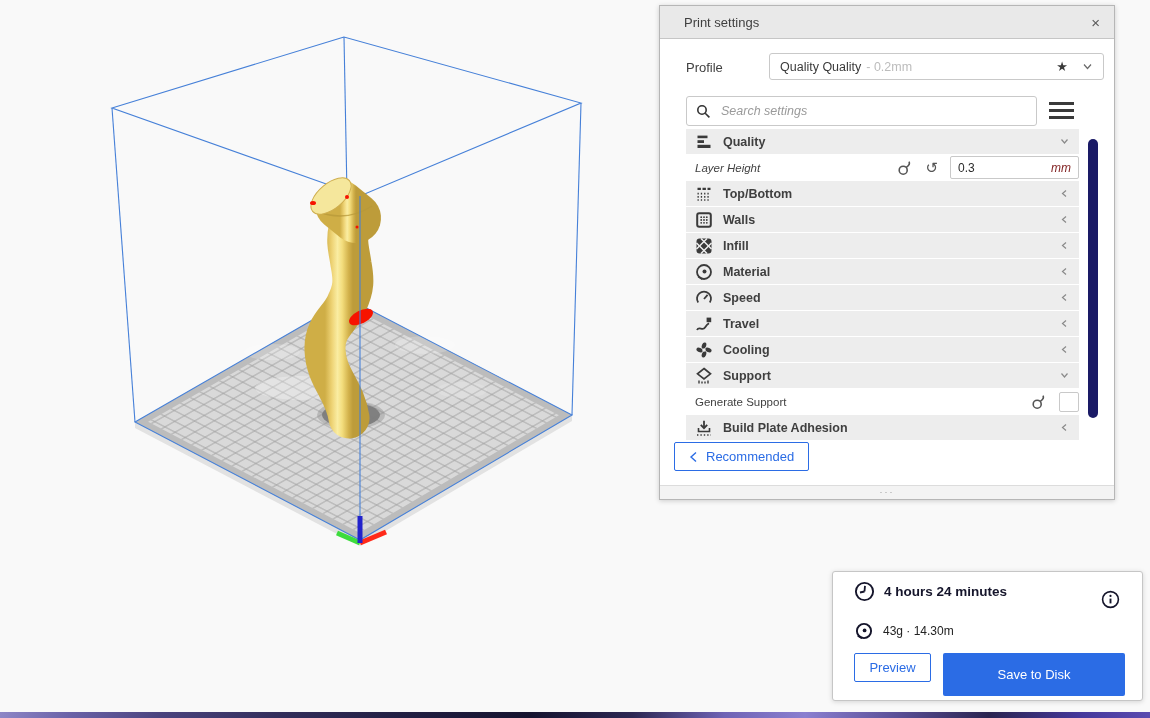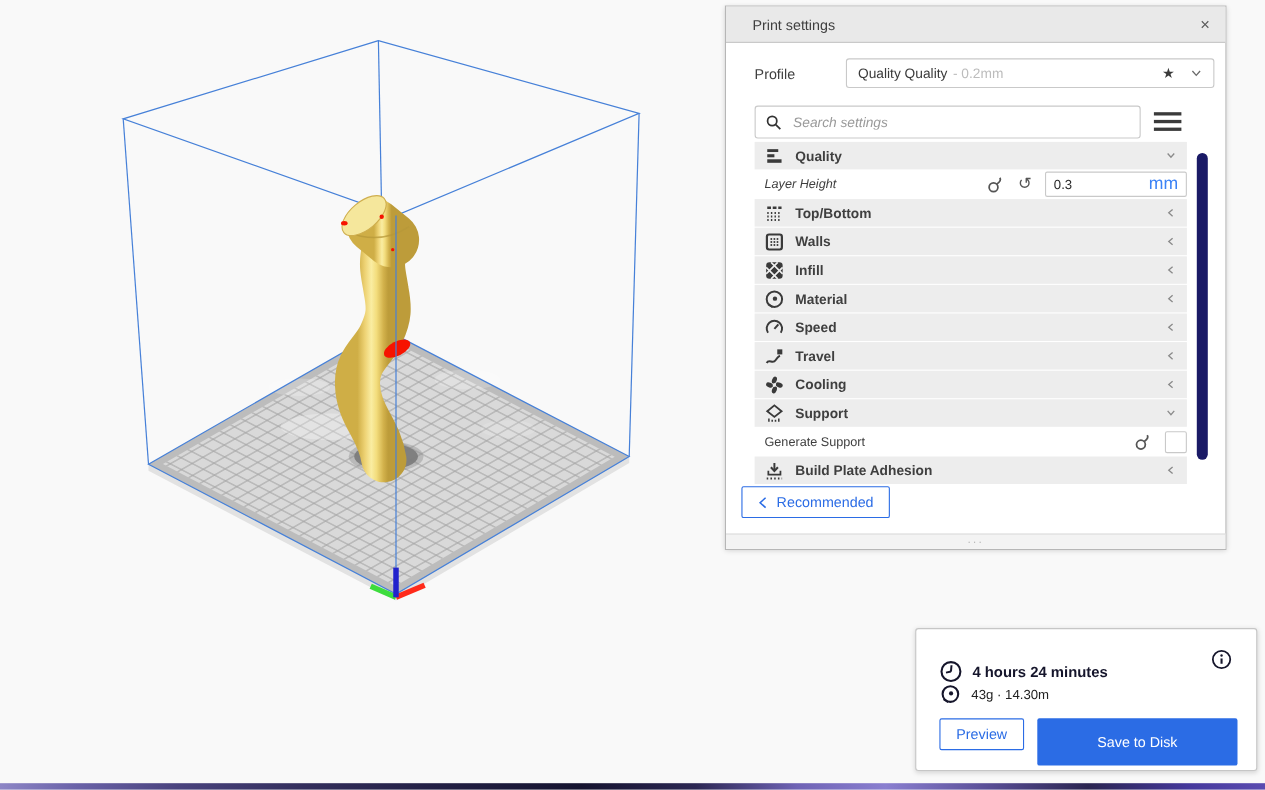--- a/index.html
+++ b/index.html
@@ -63,21 +63,21 @@
   .link-icon{display:flex;align-items:center;margin-right:12px;}
   .revert-icon{font-size:15px;color:#555;margin-right:12px;line-height:1;}
   .val-box{
     width:129px;height:23px;border:1px solid #c9c9c9;border-radius:2px;background:#fff;
     box-sizing:border-box;display:flex;align-items:center;padding:0 7px;
   }
   .val-box input{
     border:none;outline:none;width:70px;font-size:12px;color:#2a2a2a;
     font-family:"Liberation Sans",sans-serif;background:transparent;padding:0;
   }
-  .unit{margin-left:auto;font-size:16px;color:#3b82f6;}
+  .unit{margin-left:auto;font-size:12px;color:#7f1d1d;font-style:italic;}
   .support-check{
     width:20px;height:20px;margin:0;accent-color:#fff;
     border:1px solid #c9c9c9;appearance:none;background:#fff;border-radius:2px;
   }
   .scroll-track{position:absolute;left:428px;top:133px;width:10px;height:279px;}
   .scroll-thumb{width:10px;height:279px;background:#1a1a66;border-radius:5px;}
   .recommended-btn{
     position:absolute;left:14px;top:436px;height:29px;padding:0 14px;
     border:1px solid #2b6ce5;border-radius:2px;background:#fff;color:#2b6ce5;
     font-size:13px;display:flex;align-items:center;gap:8px;cursor:default;box-sizing:border-box;
@@ -86,21 +86,21 @@
     position:absolute;left:0;right:0;bottom:0;height:13px;background:#f3f3f3;
     border-top:1px solid #dcdcdc;display:flex;align-items:center;justify-content:center;
   }
   .drag-dots{font-size:9px;color:#9a9a9a;letter-spacing:2px;line-height:1;}
   
   .action-panel{
     position:absolute;left:832px;top:571px;width:311px;height:130px;
     background:#fff;border:1px solid #c6c6c6;border-radius:3px;box-sizing:border-box;
     box-shadow:0 1px 5px rgba(0,0,0,.15);
   }
-  .ap-row1{position:absolute;left:21px;top:28px;display:flex;align-items:center;}
+  .ap-row1{position:absolute;left:21px;top:9px;display:flex;align-items:center;}
   .ap-time{margin-left:9px;font-size:13.5px;font-weight:bold;color:#15152b;}
   .ap-info{position:absolute;right:22px;top:18px;}
   .ap-row2{position:absolute;left:22px;top:50px;display:flex;align-items:center;}
   .ap-material{margin-left:10px;font-size:12px;color:#222;}
   .preview-btn{
     position:absolute;left:21px;top:81px;width:77px;height:29px;
     border:1px solid #2b6ce5;border-radius:2px;background:#fff;color:#2b6ce5;
     font-size:13px;display:flex;align-items:center;justify-content:center;cursor:default;box-sizing:border-box;
   }
   .save-btn{

